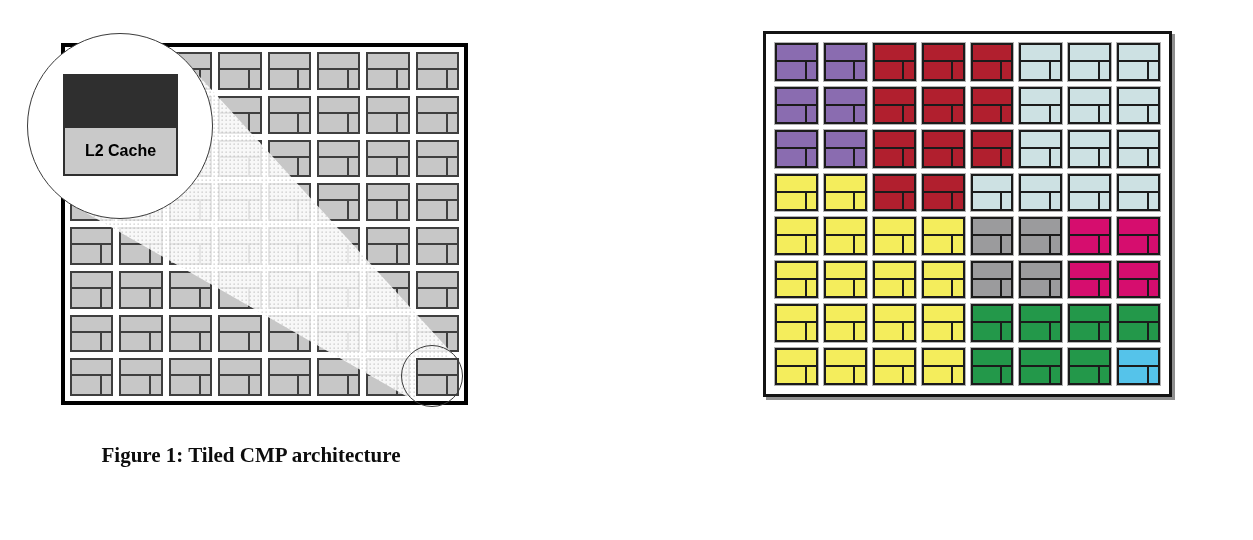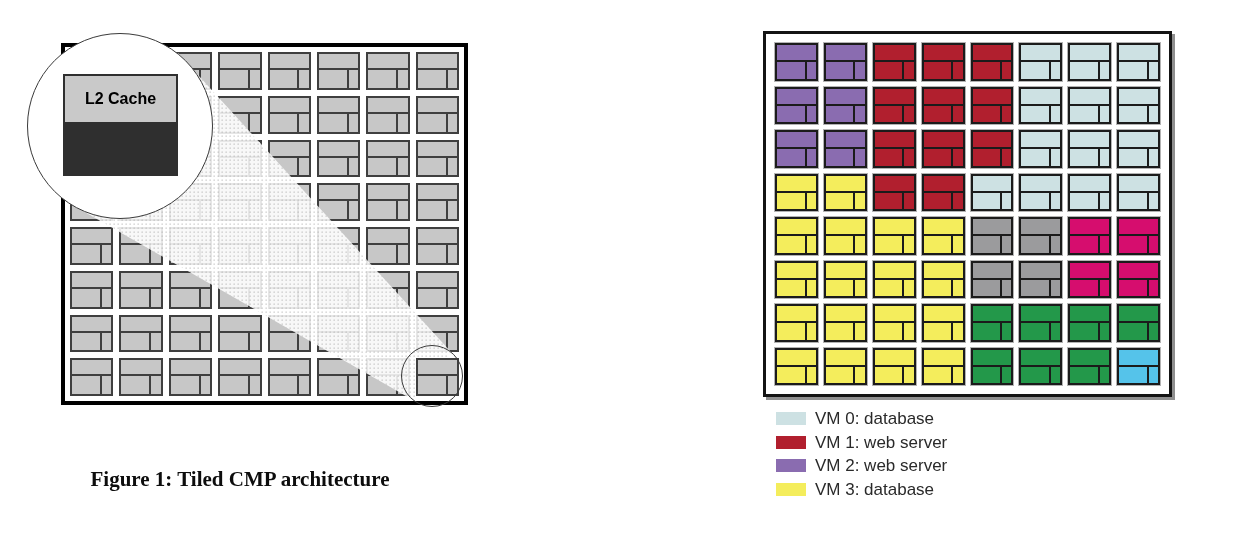--- a/index.html
+++ b/index.html
@@ -19,34 +19,34 @@
   .grid1{position:absolute;inset:0;display:grid;grid-template-columns:repeat(8,1fr);
          grid-template-rows:repeat(8,1fr);gap:6px;padding:5px;}
   .grid1 .tile{background:#3f3f3f;--fill:#c7c7c7;}
   .grid1 .tile.raise{position:relative;z-index:5;}
   .beam-svg{position:absolute;inset:0;width:100%;height:100%;z-index:3;pointer-events:none;}
 
   .lens{position:absolute;left:27px;top:33px;width:186px;height:186px;border-radius:50%;
         background:#fff;border:1.6px solid #3a3a3a;z-index:10;box-sizing:border-box;}
   .lens-tile{position:absolute;left:35px;top:40px;width:115px;height:102px;
              background:#2f2f2f;display:flex;flex-direction:column;gap:2px;padding:2px;
-             box-sizing:border-box;}
+             box-sizing:border-box;justify-content:flex-end;}
   .lens-l2{flex:0 0 47%;background:#c9c9c9;display:flex;align-items:center;justify-content:center;
            font-weight:bold;font-size:16px;color:#000;}
   .lens-bot{flex:1;display:flex;gap:2px;min-height:0;}
   .lens-proc{flex:1;background:#c9c9c9;display:flex;align-items:center;justify-content:center;
              font-weight:bold;font-size:15px;color:#000;}
   .lens-l1{flex:0 0 27%;background:#c9c9c9;display:flex;flex-direction:column;align-items:center;
            justify-content:center;font-weight:bold;font-size:13px;line-height:14px;color:#000;}
   .mini-circle{position:absolute;left:401px;top:345px;width:62px;height:62px;border-radius:50%;
                border:1.6px solid #3a3a3a;z-index:10;box-sizing:border-box;background:transparent;}
 
   .caption{position:absolute;font-family:"Liberation Serif",serif;font-weight:bold;
            font-size:21px;color:#0d0d0d;text-align:center;white-space:nowrap;}
-  .caption1{left:30px;top:443px;width:420px;margin-top:24px;}
+  .caption1{left:41px;top:443px;width:420px;}
   .caption2{left:731px;top:504px;width:490px;}
 
   
   .chip2{position:absolute;left:763px;top:31px;width:409px;height:366px;
          border:3px solid #141414;box-sizing:border-box;background:#fff;
          box-shadow:3px 3px 0 0 #8f8f8f;}
   .grid2{position:absolute;inset:0;display:grid;grid-template-columns:repeat(8,1fr);
          grid-template-rows:repeat(8,1fr);gap:6px;padding:9px;}
   .grid2 .tile{background:#1b1b1b;box-shadow:0 0 0 1px #b3b3b3;}
   .grid2 .t-l2{flex-basis:46%;}
@@ -983,33 +983,15 @@
         <div class="tile" style="--fill: #55c3ea;">
           <div class="t-l2"></div>
           <div class="t-bot">
             <div class="t-proc"></div>
             <div class="t-l1"></div>
           </div>
         </div>
       </div>
   </div>
 
-  <div class="legend-col legend-col-0">
-      <div class="legend-item">
-        <span class="sw" style="background: rgb(205, 225, 227);"></span>
-        <span class="legend-label">VM 0: database</span>
-      </div>
-      <div class="legend-item">
-        <span class="sw" style="background: rgb(177, 31, 46);"></span>
-        <span class="legend-label">VM 1: web server</span>
-      </div>
-      <div class="legend-item">
-        <span class="sw" style="background: rgb(138, 108, 176);"></span>
-        <span class="legend-label">VM 2: web server</span>
-      </div>
-      <div class="legend-item">
-        <span class="sw" style="background: rgb(244, 237, 92);"></span>
-        <span class="legend-label">VM 3: database</span>
-      </div>
-    </div>
 
 
 </div>
 
 </body></html>

